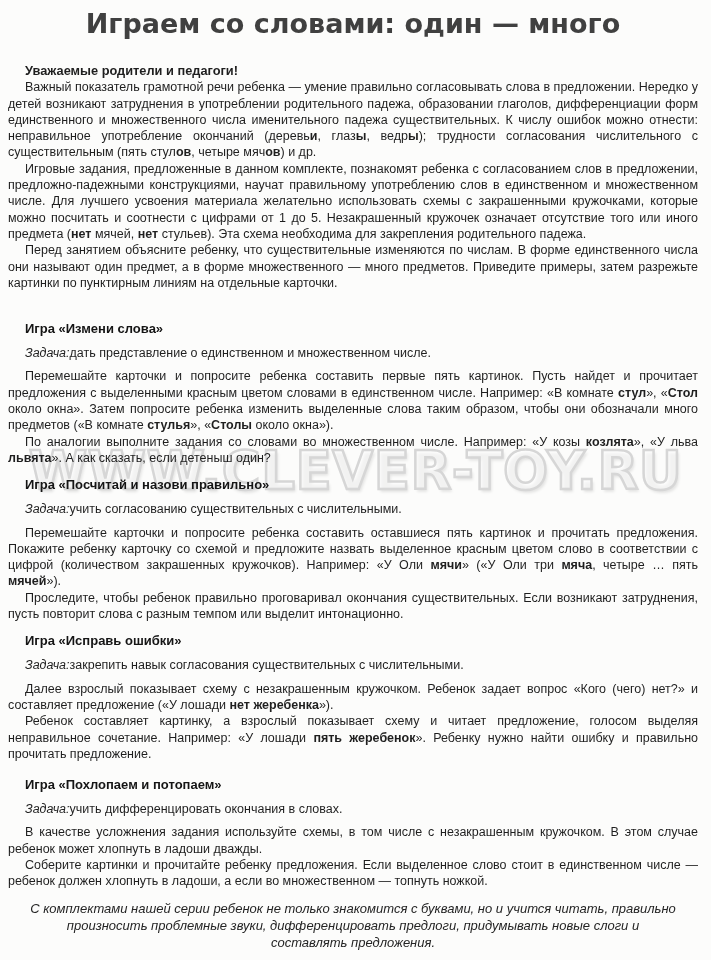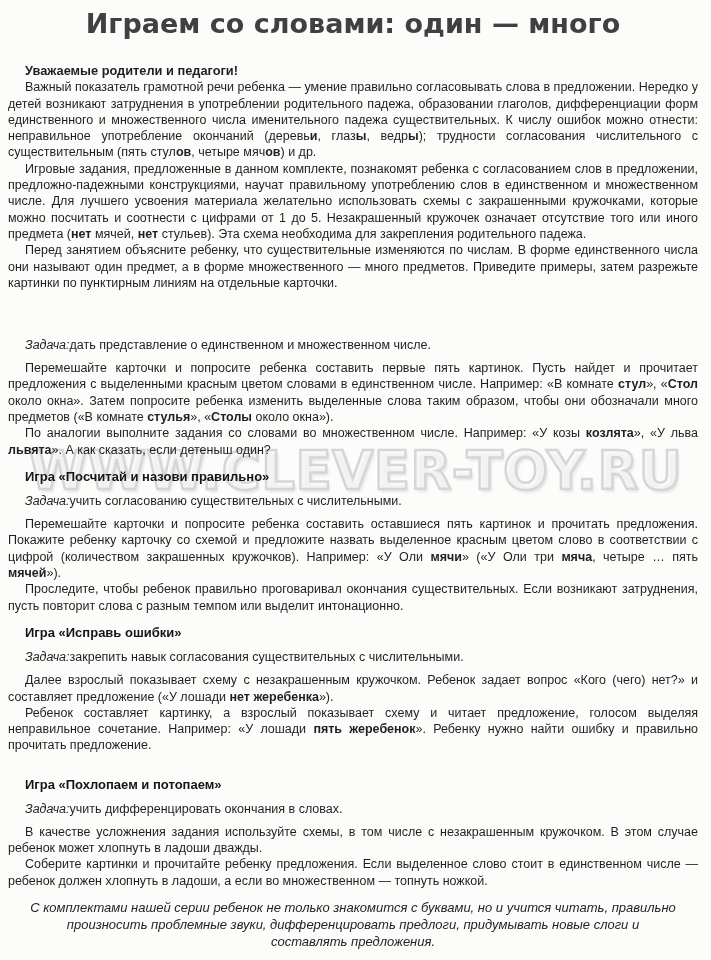--- a/index.html
+++ b/index.html
@@ -94,20 +94,21 @@
   <section>
     <p class="greeting">Уважаемые родители и педагоги!</p>
     <p class="body-para"><span>Важный показатель грамотной речи ребенка — умение правильно согласовывать слова в предложении. Нередко у детей возникают затруднения в употреблении родительного падежа, образовании глаголов, дифференциации форм единственного и множественного числа именительного падежа существительных. К числу ошибок можно отнести: неправильное употребление окончаний (деревь</span><span class="bold">и</span><span>, глаз</span><span class="bold">ы</span><span>, ведр</span><span class="bold">ы</span><span>); трудности согласования числительного с существительным (пять стул</span><span class="bold">ов</span><span>, четыре мяч</span><span class="bold">ов</span><span>) и др.</span></p>
     <p class="body-para"><span>Игровые задания, предложенные в данном комплекте, познакомят ребенка с согласованием слов в предложении, предложно-падежными конструкциями, научат правильному употреблению слов в единственном и множественном числе. Для лучшего усвоения материала желательно использовать схемы с закрашенными кружочками, которые можно посчитать и соотнести с цифрами от 1 до 5. Незакрашенный кружочек означает отсутствие того или иного предмета (</span><span class="bold">нет</span><span> мячей, </span><span class="bold">нет</span><span> стульев). Эта схема необходима для закрепления родительного падежа.</span></p>
     <p class="body-para"><span>Перед занятием объясните ребенку, что существительные изменяются по числам. В форме единственного числа они называют один предмет, а в форме множественного — много предметов. Приведите примеры, затем разрежьте картинки по пунктирным линиям на отдельные карточки.</span></p>
   </section>
 
   <div class="flex-gap-a"></div>
 
   <section>
+    <h2 class="game-heading first">Игра «Измени слова»</h2>
     <p class="task-line"><span class="task-label">Задача:</span><span>дать представление о единственном и множественном числе.</span></p>
     <p class="body-para"><span>Перемешайте карточки и попросите ребенка составить первые пять картинок. Пусть найдет и прочитает предложения с выделенными красным цветом словами в единственном числе. Например: «В комнате </span><span class="bold">стул</span><span>», «</span><span class="bold">Стол</span><span> около окна». Затем попросите ребенка изменить выделенные слова таким образом, чтобы они обозначали много предметов («В комнате </span><span class="bold">стулья</span><span>», «</span><span class="bold">Столы</span><span> около окна»).</span></p>
     <p class="body-para"><span>По аналогии выполните задания со словами во множественном числе. Например: «У козы </span><span class="bold">козлята</span><span>», «У льва </span><span class="bold">львята</span><span>». А как сказать, если детеныш один?</span></p>
   </section>
 
   <section>
     <h2 class="game-heading">Игра «Посчитай и назови правильно»</h2>
     <p class="task-line"><span class="task-label">Задача:</span><span>учить согласованию существительных с числительными.</span></p>
     <p class="body-para"><span>Перемешайте карточки и попросите ребенка составить оставшиеся пять картинок и прочитать предложения. Покажите ребенку карточку со схемой и предложите назвать выделенное красным цветом слово в соответствии с цифрой (количеством закрашенных кружочков). Например: «У Оли </span><span class="bold">мячи</span><span>» («У Оли три </span><span class="bold">мяча</span><span>, четыре … пять </span><span class="bold">мячей</span><span>»).</span></p>
     <p class="body-para"><span>Проследите, чтобы ребенок правильно проговаривал окончания существительных. Если возникают затруднения, пусть повторит слова с разным темпом или выделит интонационно.</span></p>

